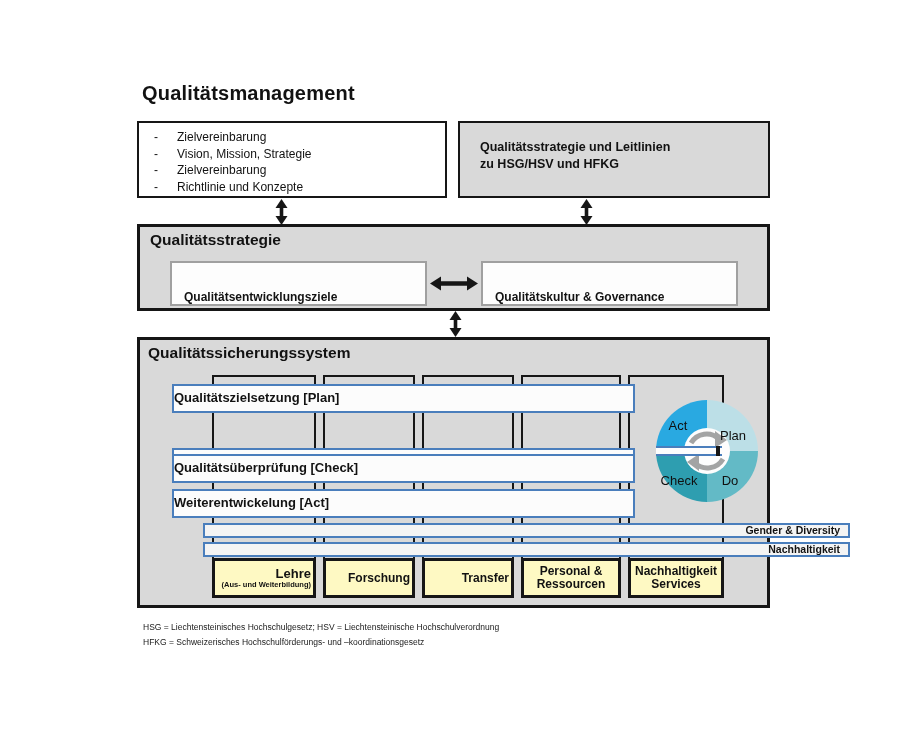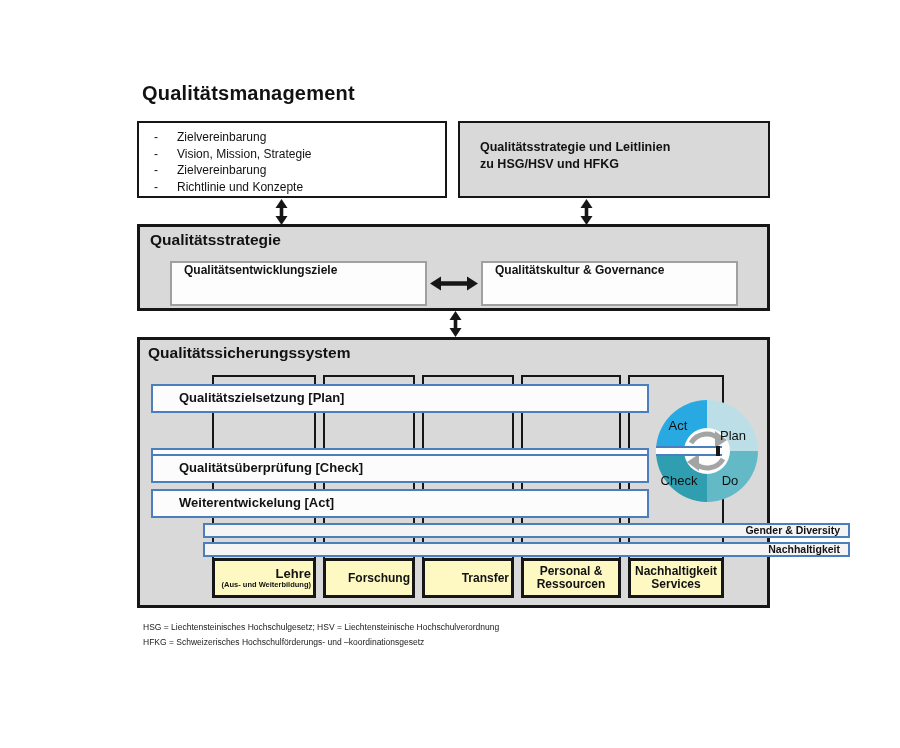--- a/index.html
+++ b/index.html
@@ -13,27 +13,27 @@
   
   .box-tl{left:137px;top:121px;width:310px;height:77px;background:#ffffff;border:2.5px solid #161616;padding-top:6px;}
   .bullet-row{display:flex;font-size:12px;line-height:16.5px;}
   .bullet-dash{width:23px;padding-left:15px;flex:0 0 auto;}
   .box-tr{left:458px;top:121px;width:312px;height:77px;background:#d9d9d9;border:2.5px solid #161616;
           padding:16px 10px 0 20px;font-size:12.5px;font-weight:bold;line-height:17px;}
   
   .strat{left:137px;top:224px;width:633px;height:87px;background:#d9d9d9;border:3px solid #161616;}
   .strat-head{left:10px;top:4px;font-size:15.5px;font-weight:bold;}
   .strat-inner{background:#fdfdfd;border:2px solid #a0a0a0;height:45px;width:257px;top:34px;
-               display:flex;align-items:flex-start;padding-left:12px;font-size:12px;font-weight:bold;}
+               display:flex;align-items:flex-end;padding-left:12px;font-size:12px;font-weight:bold;}
   
   .qss{left:137px;top:337px;width:633px;height:271px;background:#d9d9d9;border:3px solid #161616;}
   .qss-head{left:8px;top:4px;font-size:15.5px;font-weight:bold;}
   .col{top:35px;height:223px;border:2px solid #161616;background:transparent;}
-  .row-bar{left:11px;width:498px;height:29px;background:#fcfcfc;border:2px solid #4a7ebc;
-           font-size:13px;font-weight:bold;line-height:24px;padding-left:26px;}
+  .row-bar{left:32px;width:463px;height:29px;background:#fcfcfc;border:2px solid #4a7ebc;
+           font-size:13px;font-weight:bold;line-height:24px;padding-left:0;}
   .cross-bar{left:63px;width:647px;height:15px;background:#f4f4f4;border:2px solid #4a7ebc;
              font-size:10.5px;font-weight:bold;text-align:right;padding-right:8px;line-height:10px;}
   .pillar{top:218px;height:40px;background:#fef9c3;border:3px solid #161616;
           display:flex;flex-direction:column;align-items:flex-end;justify-content:center;
           text-align:center;font-size:12px;font-weight:bold;line-height:13px;padding:0 2px;}
   .pillar .sub{font-size:7.5px;line-height:9px;font-weight:bold;}
   
   .pdca{left:516px;top:60px;width:102px;height:102px;}
   .pdca-disc{left:0;top:0;width:102px;height:102px;border-radius:50%;
     background:conic-gradient(#bcdfe7 0deg 90deg,#63bac6 90deg 180deg,#2e9eb0 180deg 270deg,#29a9e1 270deg 360deg);}

